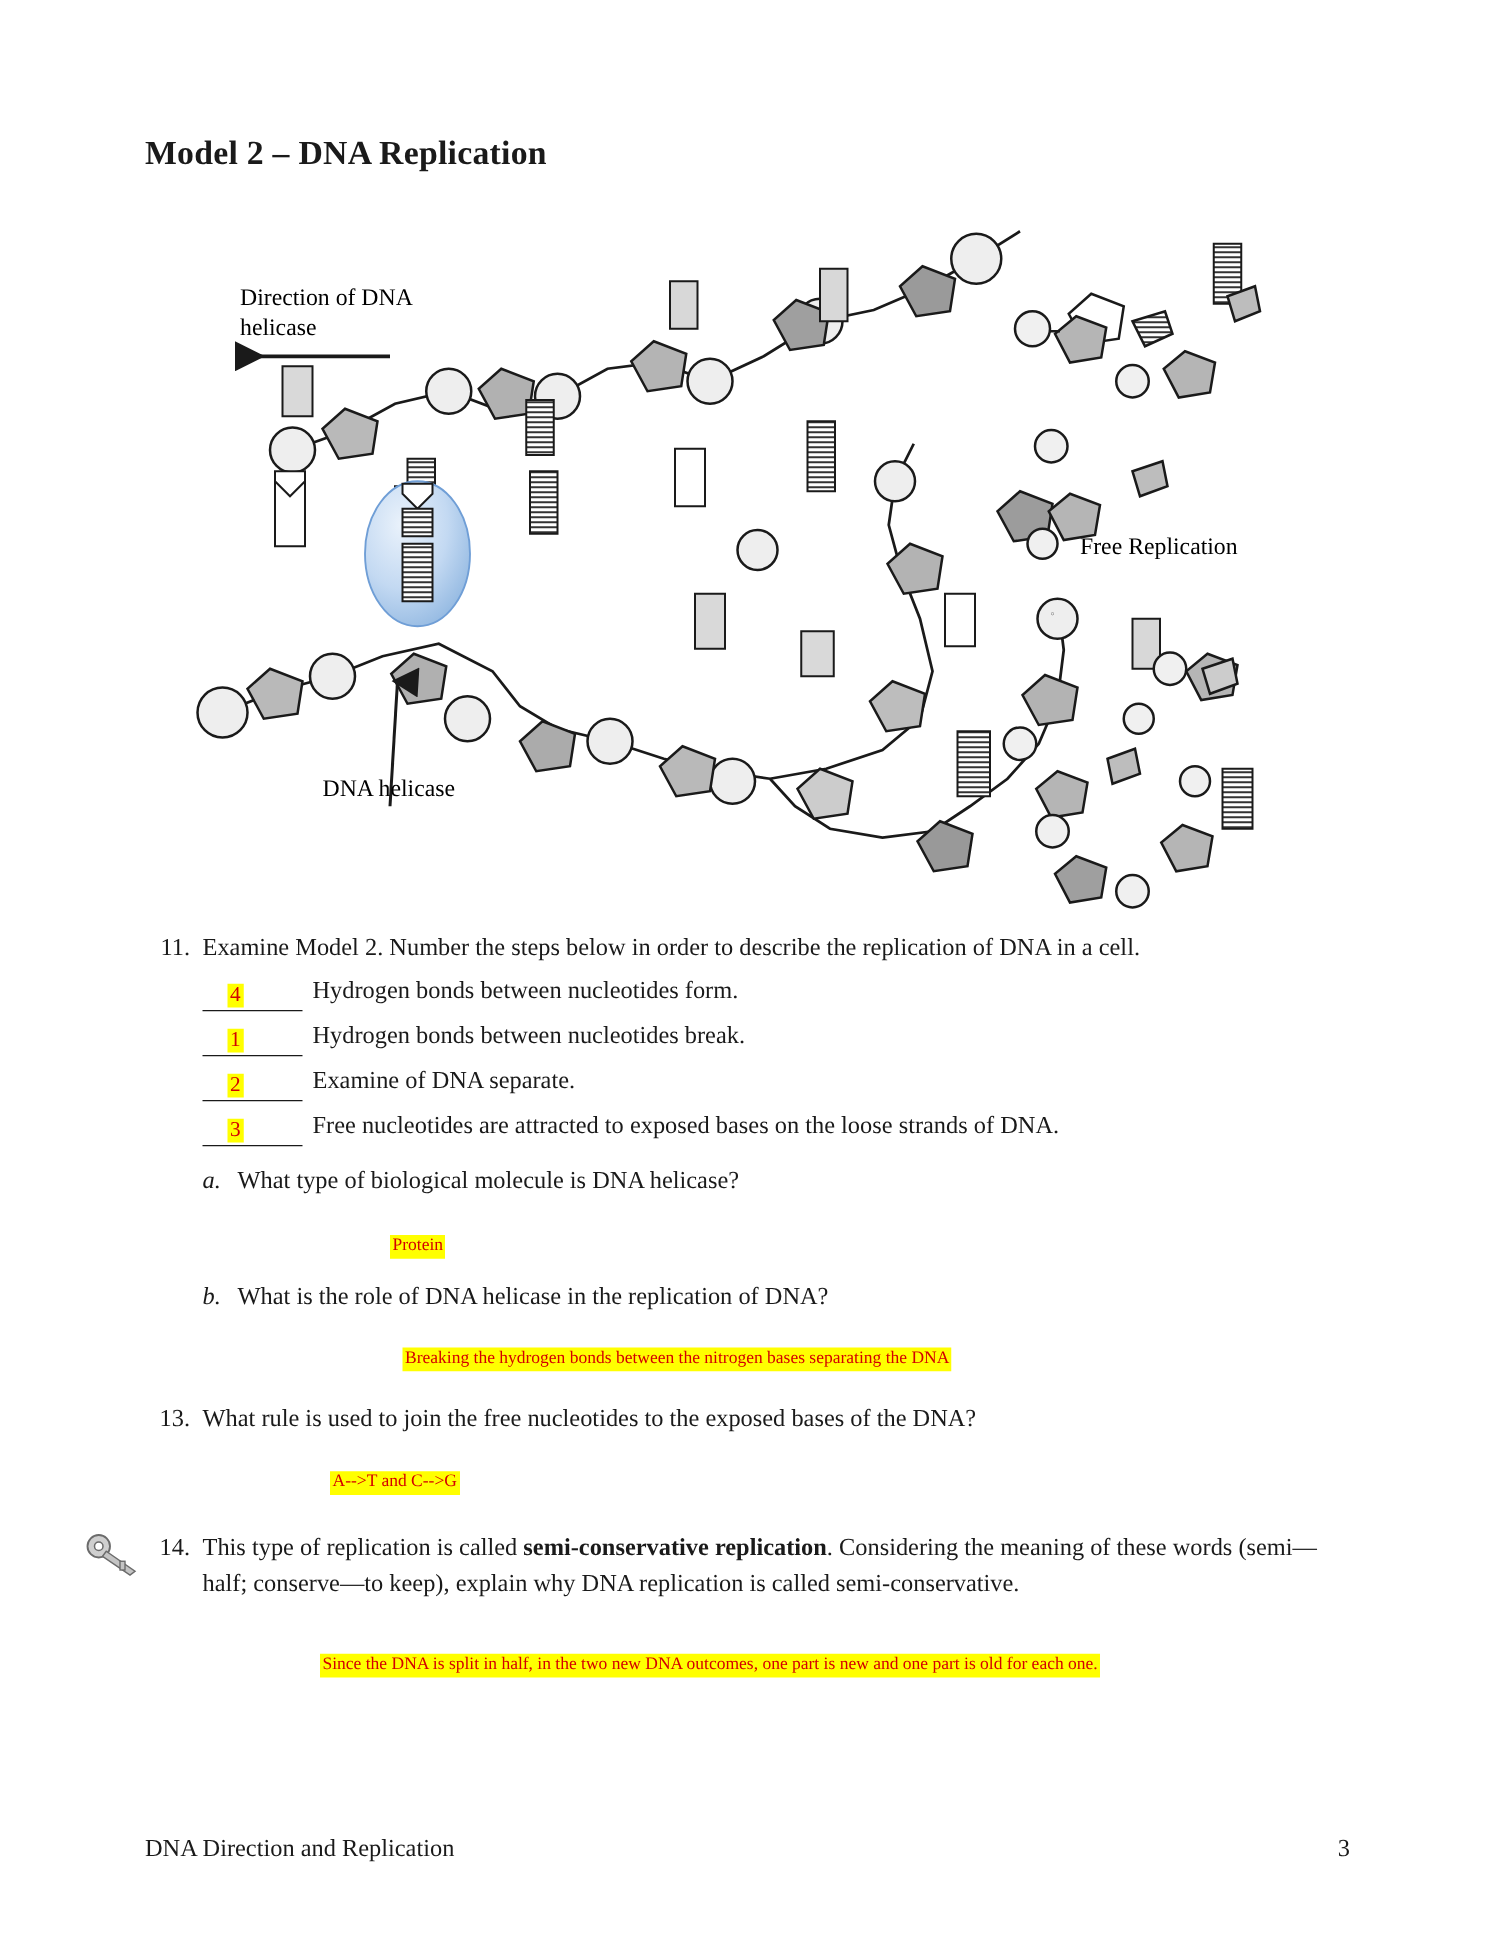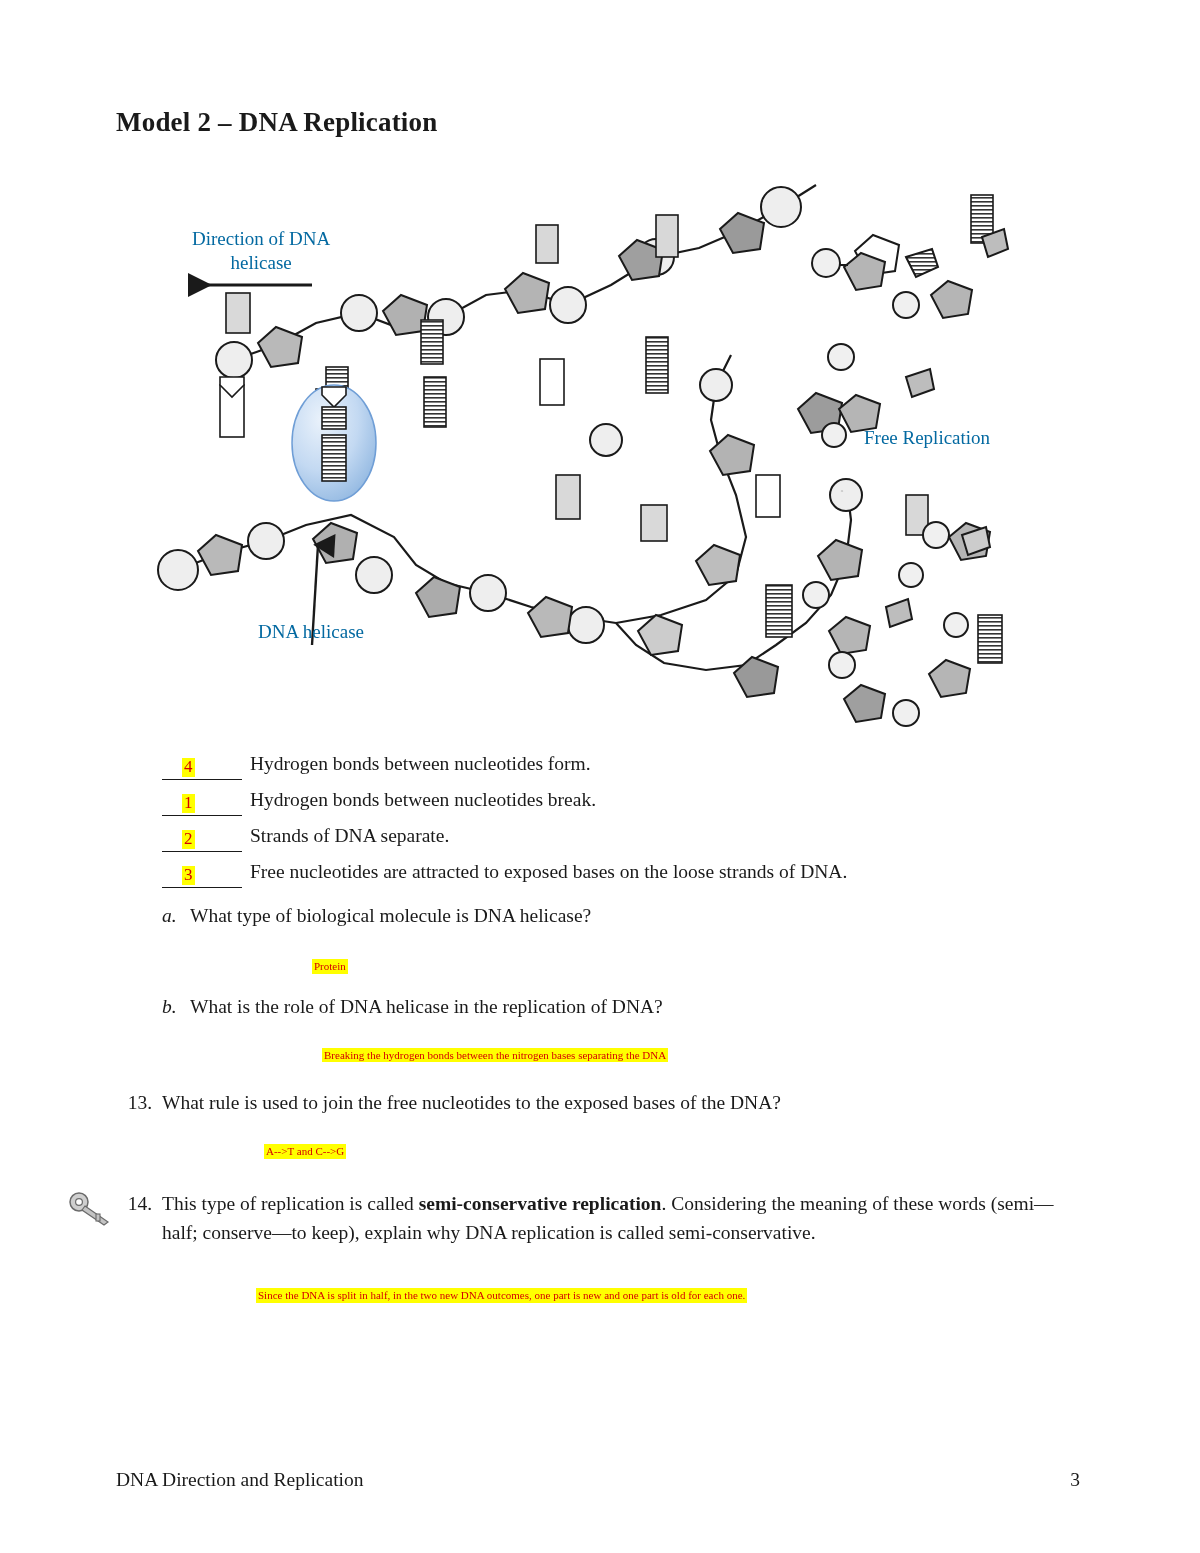--- a/index.html
+++ b/index.html
@@ -32,23 +32,22 @@
     position: absolute;
     left: 116px;
     top: 145px;
     width: 960px;
     height: 590px;
   }
   .fig-label {
     position: absolute;
     font-size: 19px;
     line-height: 1.25;
-    color: #0369a1;
+    color: #000000;
     white-space: pre-line;
-    text-align: center;
   }
   .lbl-direction { left: 76px; top: 82px; }
   .lbl-free { left: 748px; top: 281px; }
   .lbl-helicase { left: 142px; top: 475px; }
 
   .questions {
     position: absolute;
     left: 116px;
     top: 745px;
     width: 980px;
@@ -106,21 +105,21 @@
     margin-top: 14px;
   }
   .sub-letter {
     width: 28px;
     flex: none;
     font-style: italic;
   }
   .answer {
     background: #ffff00;
     color: #d40000;
-    font-size: 11px;
+    font-size: 14px;
     padding: 0 2px;
     display: inline-block;
     line-height: 1.35;
     margin-top: 24px;
   }
   .ans-indent-1 { margin-left: 196px; margin-top: 4px; }
   .ans-indent-2 { margin-left: 206px; margin-top: 2px; }
   .ans-indent-3 { margin-left: 148px; margin-top: 2px; }
   .ans-indent-4 { margin-left: 140px; margin-top: 16px; }
 
@@ -283,38 +282,42 @@
     </svg>
 
     <div class="fig-label lbl-direction">Direction of DNA
 helicase</div>
     <div class="fig-label lbl-free">Free Replication</div>
     <div class="fig-label lbl-helicase">DNA helicase</div>
   </div>
 
   <div class="questions">
 
+    <div class="q-row">
+      <div class="q-num">11.</div>
+      <div class="q-text">Examine Model 2. Number the steps below in order to describe the replication of DNA in a cell.</div>
+    </div>
     <div class="steps">
       <div class="step-row">
         <div class="blank">
           <span class="ans">4</span>
         </div>
         <div class="step-text">Hydrogen bonds between nucleotides form.</div>
       </div>
       <div class="step-row">
         <div class="blank">
           <span class="ans">1</span>
         </div>
         <div class="step-text">Hydrogen bonds between nucleotides break.</div>
       </div>
       <div class="step-row">
         <div class="blank">
           <span class="ans">2</span>
         </div>
-        <div class="step-text">Strands of DNA separate.</div>
+        <div class="step-text">Examine of DNA separate.</div>
       </div>
       <div class="step-row">
         <div class="blank">
           <span class="ans">3</span>
         </div>
         <div class="step-text">Free nucleotides are attracted to exposed bases on the loose strands of DNA.</div>
       </div>
     </div>
 
     <div class="sub-row">

